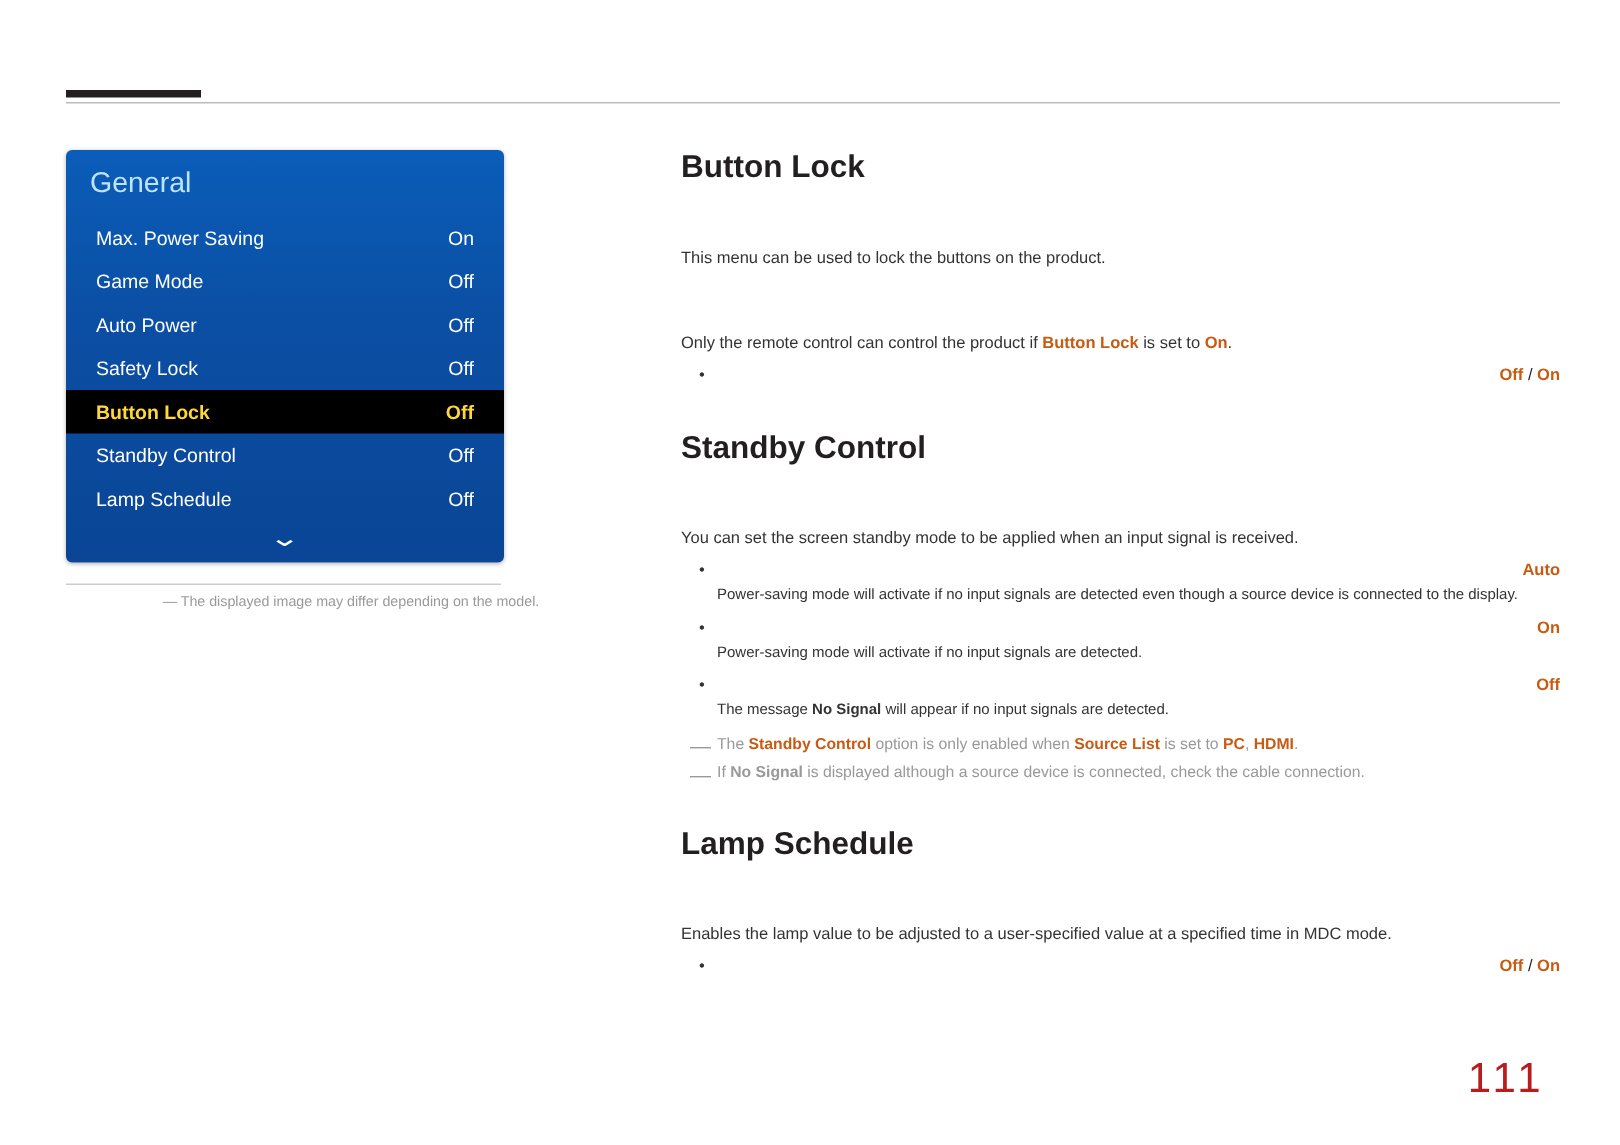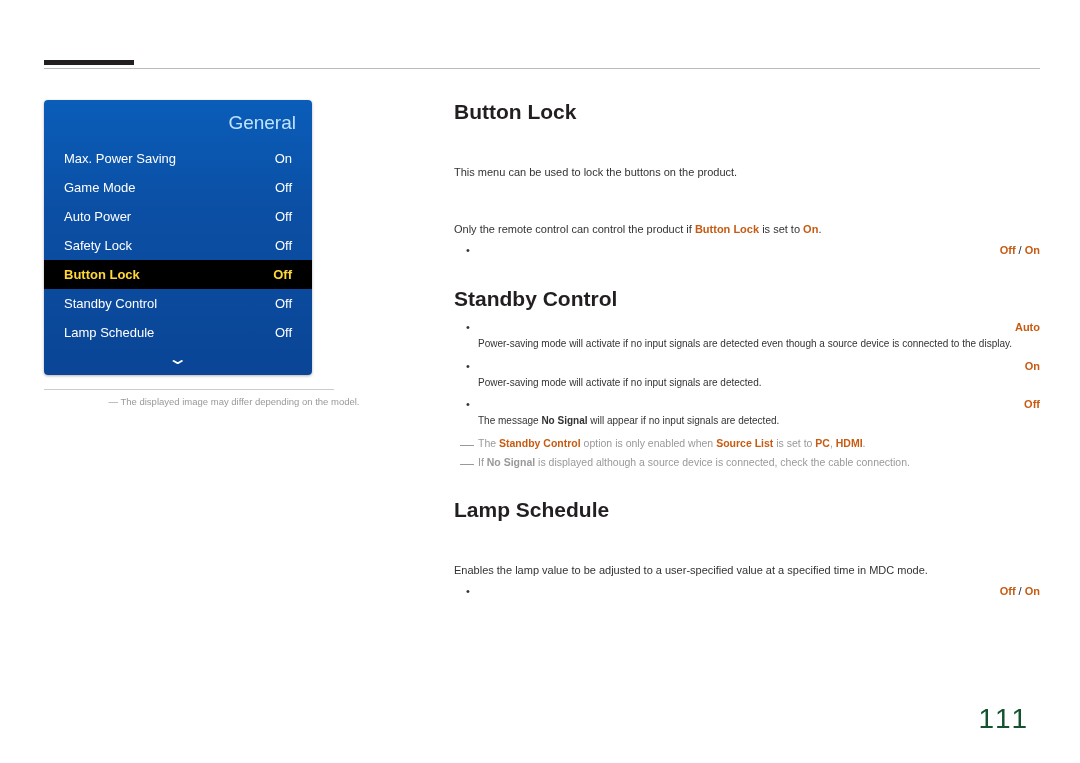--- a/index.html
+++ b/index.html
@@ -31,27 +31,26 @@
     left: 44px;
     right: 40px;
     top: 100px;
     bottom: 40px;
     display: flex;
   }
   .left-col { width: 380px; flex: 0 0 380px; }
   .right-col { flex: 1; padding-left: 30px; }
 
   .menu-box {
-    width: 268px;
+    width: 292px;
     background: linear-gradient(180deg, #0a5db9 0%, #0b4fa4 40%, #0a4596 100%);
     border-radius: 4px;
     overflow: hidden;
     box-shadow: 0 1px 3px rgba(0,0,0,0.3);
     font-size: 13px;
-    text-align: right;
   }
   .menu-title {
     color: #bfe3ff;
     font-size: 19px;
     font-weight: 400;
     padding: 12px 16px 10px;
   }
   .menu-row {
     display: flex;
     justify-content: space-between;
@@ -88,21 +87,21 @@
   .b { font-weight: 700; }
   .sub-text { font-size: 10px; color: #333; padding-left: 24px; line-height: 1.55; margin-bottom: 6px; }
   .note-line { font-size: 10.5px; color: #999; padding-left: 24px; line-height: 1.6; position: relative; margin-top: 2px; }
   .note-line .dash { position: absolute; left: 6px; top: -2px; font-size: 14px; color: #999; }
   
   .page-number {
     position: absolute;
     right: 50px;
     bottom: 28px;
     font-size: 28px;
-    color: #14532d;
+    color: #b91c1c;
     letter-spacing: 3px;
     font-weight: 300;
   }
 </style>
 </head>
 <body>
 
 <div class="top-bar"></div>
 <div class="top-rule"></div>
 
@@ -162,20 +161,21 @@
       </p>
       <ul class="bullet-list">
         <li>
           <span class="hl">Off</span><span> / </span><span class="hl">On</span>
         </li>
       </ul>
     </div>
 
     <div class="sec">
       <h2 class="section-title">Standby Control</h2>
+      <p class="body-text">You can set the screen standby mode to be applied when an input signal is received.</p>
       <ul class="bullet-list">
         <li><span class="hl">Auto</span></li>
       </ul>
       <p class="sub-text">Power-saving mode will activate if no input signals are detected even though a source device is connected to the display.</p>
       <ul class="bullet-list">
         <li><span class="hl">On</span></li>
       </ul>
       <p class="sub-text">Power-saving mode will activate if no input signals are detected.</p>
       <ul class="bullet-list">
         <li><span class="hl">Off</span></li>

